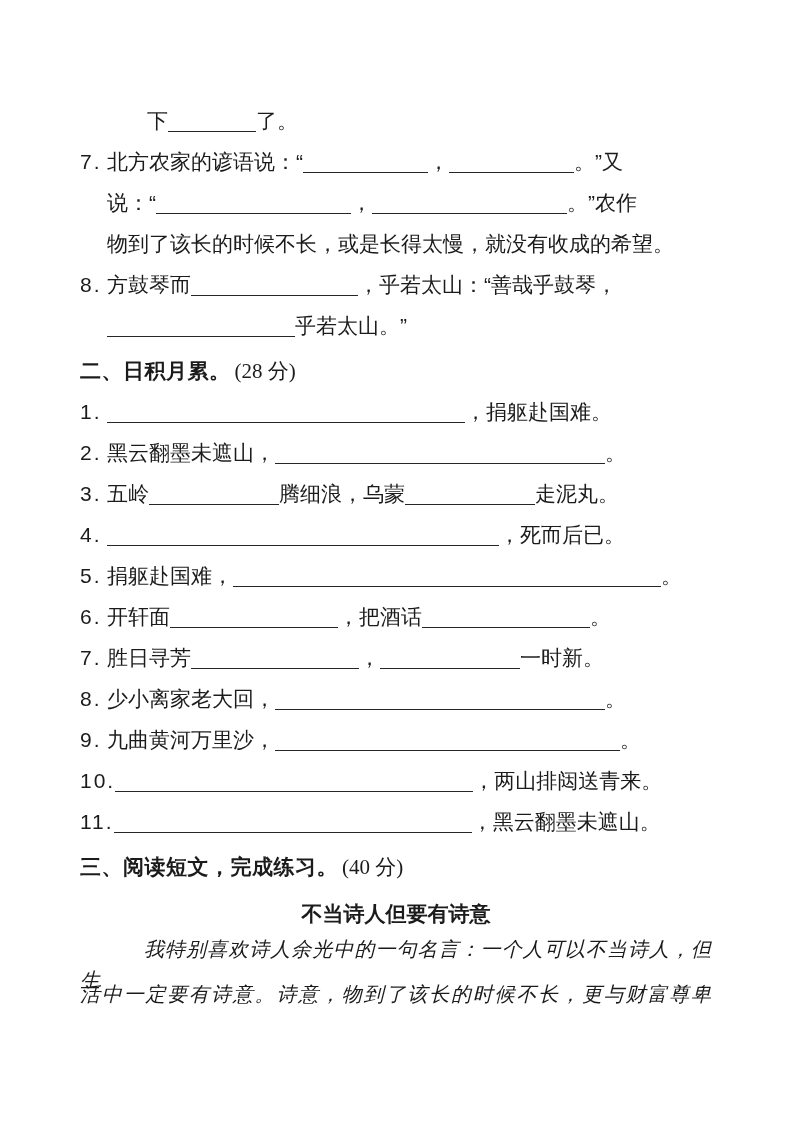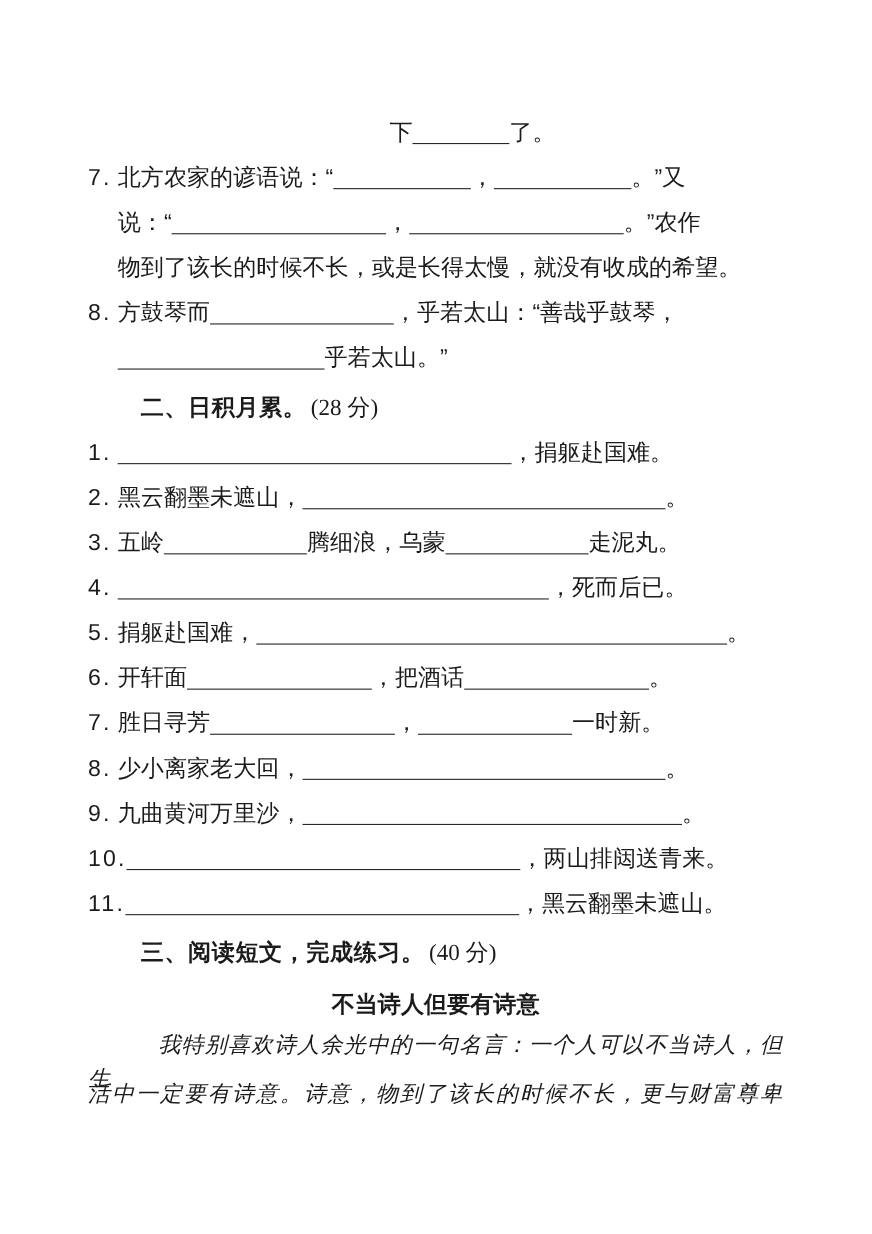--- a/index.html
+++ b/index.html
@@ -22,21 +22,21 @@
     display:inline-block;
     min-width:27px;
     letter-spacing:2px;
   }
   .blank{
     display:inline-block;
     height:20px;
     border-bottom:1.6px solid #262626;
     vertical-align:-4px;
   }
-  .heading{font-weight:bold;margin-top:4px;letter-spacing:0.5px;margin-left:48px;}
+  .heading{font-weight:bold;margin-top:4px;letter-spacing:0.5px;}
   .heading .score{
     font-weight:normal;
     font-family:"Liberation Serif",serif;
     letter-spacing:0;
     margin-left:4px;
   }
   .title{
     font-weight:bold;
     text-align:center;
     margin-top:6px;
@@ -51,21 +51,21 @@
     text-align:justify;
     text-align-last:justify;
     letter-spacing:1px;
   }
   .para.first{text-indent:64px;}
 </style>
 </head>
 <body>
 
 <div class="page">
-    <div class="line" style="padding-left: 67px; text-align: center;"><span class="txt">下</span><span class="blank" style="width: 88px;"></span><span class="txt">了。</span></div>
+    <div class="line" style="padding-left: 67px;"><span class="txt">下</span><span class="blank" style="width: 88px;"></span><span class="txt">了。</span></div>
     <div class="line"><span class="num">7.</span><span class="txt">北方农家的谚语说：“</span><span class="blank" style="width: 125px;"></span><span class="txt">，</span><span class="blank" style="width: 125px;"></span><span class="txt">。”又</span></div>
     <div class="line" style="padding-left: 27px;"><span class="txt">说：“</span><span class="blank" style="width: 195px;"></span><span class="txt">，</span><span class="blank" style="width: 195px;"></span><span class="txt">。”农作</span></div>
     <div class="line" style="padding-left: 27px;"><span class="txt">物到了该长的时候不长，或是长得太慢，就没有收成的希望。</span></div>
     <div class="line"><span class="num">8.</span><span class="txt">方鼓琴而</span><span class="blank" style="width: 167px;"></span><span class="txt">，乎若太山：“善哉乎鼓琴，</span></div>
     <div class="line" style="padding-left: 27px;"><span class="blank" style="width: 188px;"></span><span class="txt">乎若太山。”</span></div>
     <div class="line heading"><span class="txt">二、日积月累。</span><span class="score">(28 分)</span></div>
     <div class="line"><span class="num">1.</span><span class="blank" style="width: 358px;"></span><span class="txt">，捐躯赴国难。</span></div>
     <div class="line"><span class="num">2.</span><span class="txt">黑云翻墨未遮山，</span><span class="blank" style="width: 330px;"></span><span class="txt">。</span></div>
     <div class="line"><span class="num">3.</span><span class="txt">五岭</span><span class="blank" style="width: 130px;"></span><span class="txt">腾细浪，乌蒙</span><span class="blank" style="width: 130px;"></span><span class="txt">走泥丸。</span></div>
     <div class="line"><span class="num">4.</span><span class="blank" style="width: 392px;"></span><span class="txt">，死而后已。</span></div>

